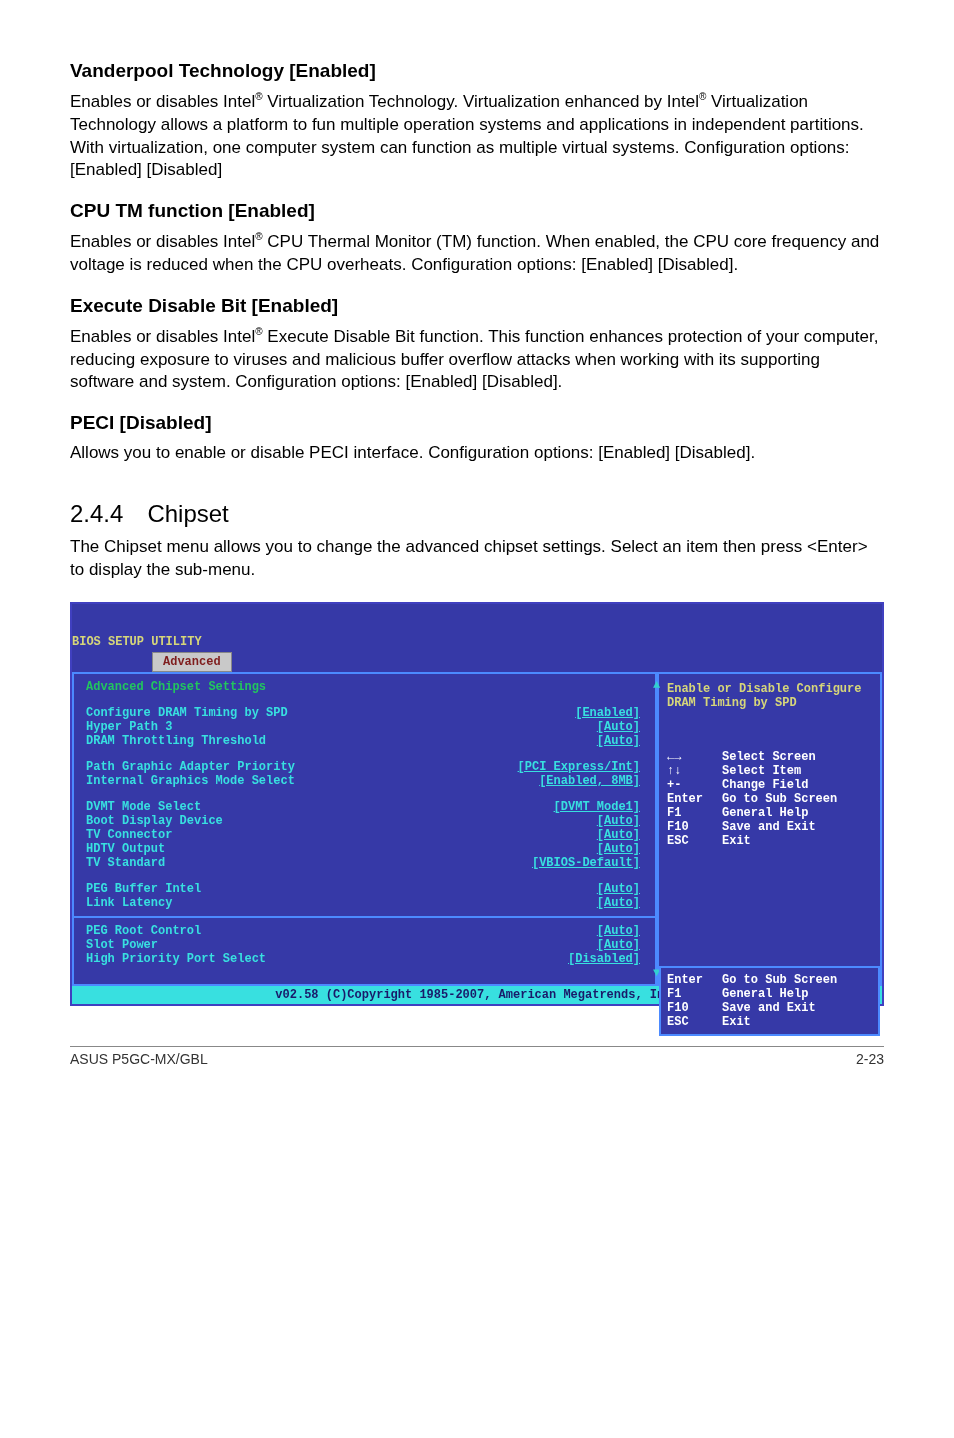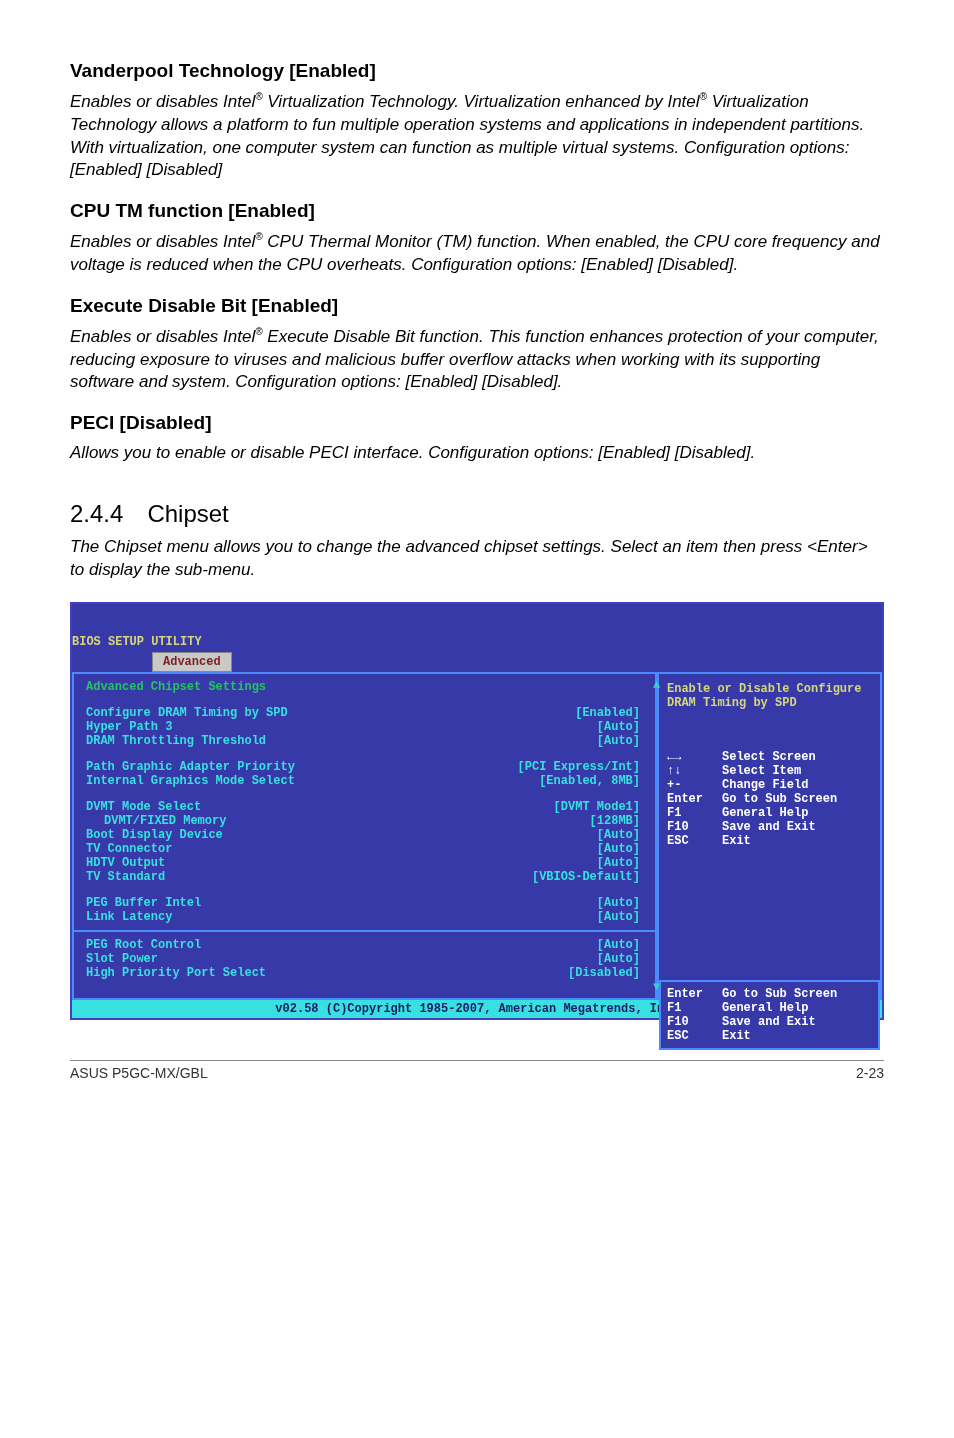--- a/index.html
+++ b/index.html
@@ -27,21 +27,20 @@
       font-size: 24px;
       font-weight: normal;
       margin-top: 35px;
       margin-bottom: 8px;
     }
     
     p {
       font-size: 17px;
       line-height: 1.35;
       margin-bottom: 18px;
-      font-style: italic;
     }
     
     sup {
       font-size: 10px;
       vertical-align: super;
     }
     
     .bios-outer {
       border: 2px solid #4040c0;
       background: #3639a7;
@@ -111,20 +110,21 @@
       color: #38e0e0;
     }
     
     .bios-label-indent {
       padding-left: 18px;
     }
     
     .bios-value {
       color: #38e0e0;
       padding-right: 5px;
+      text-decoration: underline;
     }
     
     .bios-group-gap {
       height: 12px;
     }
     
     .help-block {
       color: #d6d67a;
       margin-bottom: 40px;
     }
@@ -264,24 +264,20 @@
       <div class="bios-row">
         <span class="bios-label">Internal Graphics Mode Select</span>
         <span class="bios-value">[Enabled, 8MB]</span>
       </div>
 
       <div class="bios-group-gap"></div>
 
       <div class="bios-row">
         <span class="bios-label">DVMT Mode Select</span>
         <span class="bios-value">[DVMT Mode1]</span>
-      </div>
-      <div class="bios-row">
-        <span class="bios-label bios-label-indent">DVMT/FIXED Memory</span>
-        <span class="bios-value">[128MB]</span>
       </div>
       <div class="bios-row">
         <span class="bios-label">Boot Display Device</span>
         <span class="bios-value">[Auto]</span>
       </div>
       <div class="bios-row">
         <span class="bios-label">TV Connector</span>
         <span class="bios-value">[Auto]</span>
       </div>
       <div class="bios-row">

